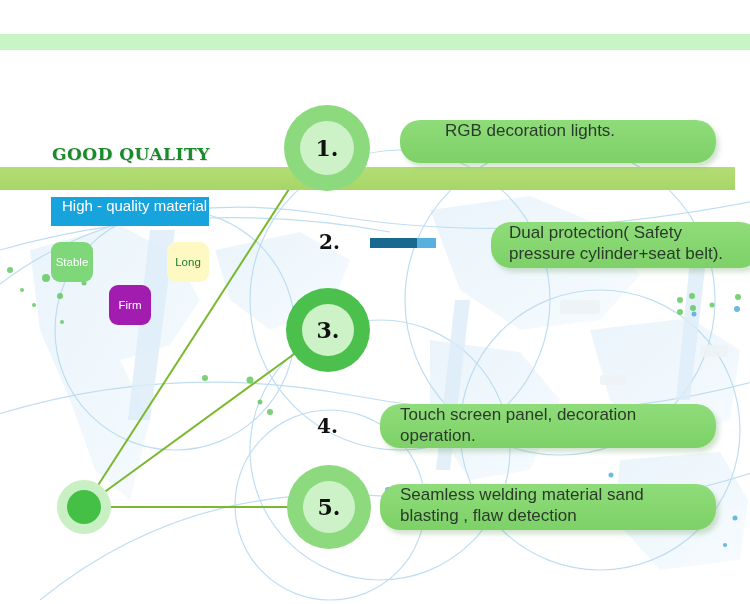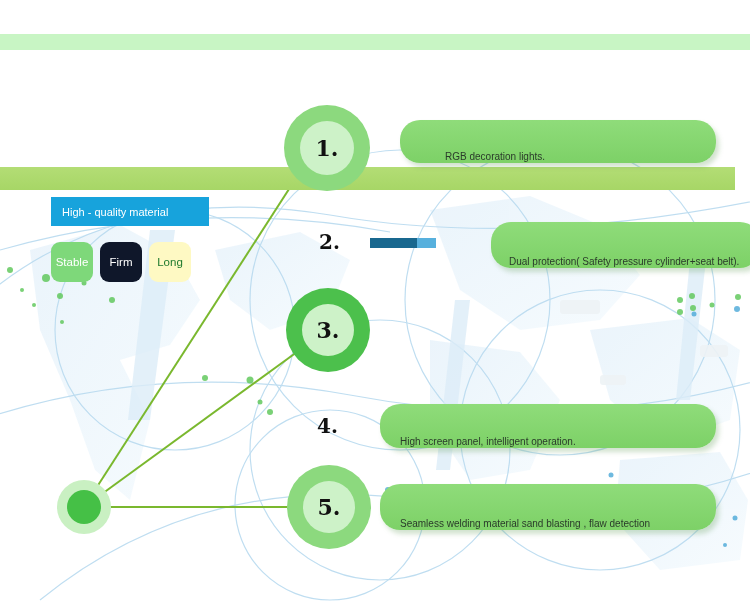--- a/index.html
+++ b/index.html
@@ -66,46 +66,45 @@
 
   
   .blue-tag {
     position: absolute;
     left: 51px;
     top: 197px;
     width: 158px;
     height: 29px;
     background: #17a3dc;
     color: #ffffff;
-    font-size: 11px;
-    display: flex;
-    align-items: center;
+    font-size: 15px;
+    display: flex;
     padding-left: 11px;
     box-sizing: border-box;
   }
 
   
   .chips {
     position: absolute;
     left: 51px;
     top: 242px;
     display: flex;
-    gap: 7px;
+    gap: 16px;
   }
   .chip {
     width: 42px;
     height: 40px;
     border-radius: 9px;
     display: flex;
     align-items: center;
     justify-content: center;
     font-size: 11.5px;
   }
   .chip-1 { background: #7ed87a; color: #ffffff; }
-  .chip-2 { background: #0f172a; color: #ffffff; }
+  .chip-2 { background: #a21caf; color: #ffffff; margin-top: 43px; }
   .chip-3 { background: #fef9c3; color: #1f7a2e; }
 
   
   .num-circle {
     position: absolute;
     border-radius: 50%;
     display: flex;
     align-items: center;
     justify-content: center;
   }
@@ -137,24 +136,24 @@
   .minibar-light { background: #57b0dd; }
 
   
   .pill {
     position: absolute;
     background: #86d871;
     background: linear-gradient(180deg,#8fdc7a 0%, #7dd167 100%);
     border-radius: 20px;
     box-shadow: 3px 4px 5px rgba(90,150,80,0.28);
     display: flex;
-    align-items: flex-end;
+    align-items: flex-start;
     box-sizing: border-box;
     color: #2a3b2a;
-    font-size: 10px;
+    font-size: 17px;
     line-height: 1.25;
   }
 
   
   .hub-halo {
     position: absolute;
     border-radius: 50%;
     background: #c9f0c2;
   }
   .hub-core {
@@ -247,20 +246,21 @@
       <line x1="84" y1="507" x2="300" y2="172"></line>
       <line x1="84" y1="507" x2="297" y2="352"></line>
       <line x1="84" y1="507" x2="292" y2="507"></line>
     </g>
   </svg>
 
   <div class="top-band"></div>
 
   <div class="mid-bar"></div>
 
+  <div class="heading">GOOD QUALITY</div>
 
   <div class="blue-tag">
     <span>High - quality material</span>
   </div>
 
   <div class="chips">
     <div class="chip chip-1">
       <span>Stable</span>
     </div>
     <div class="chip chip-2">
@@ -291,21 +291,21 @@
   </div>
 
   <div class="num-circle" style="left:286px; top:288px; width:84px; height:84px; background:#4cc04c;">
     <div class="inner" style="width:52px; height:52px; background:#cdf2c8; font-size:22px;">
       <span>3.</span>
     </div>
   </div>
 
   <div class="num-plain" style="left:317px; top:414px;">4.</div>
   <div class="pill" style="left:380px; top:404px; width:336px; height:44px; padding-left:20px;">
-    <span>High screen panel, intelligent operation.</span>
+    <span>Touch screen panel, decoration operation.</span>
   </div>
 
   <div class="num-circle" style="left:287px; top:465px; width:84px; height:84px; background:#8cd97e;">
     <div class="inner" style="width:52px; height:52px; background:#cdf2c8; font-size:22px;">
       <span>5.</span>
     </div>
   </div>
   <div class="pill" style="left:380px; top:484px; width:336px; height:46px; padding-left:20px; padding-right:14px;">
     <span>Seamless welding material sand blasting , flaw detection</span>
   </div>

